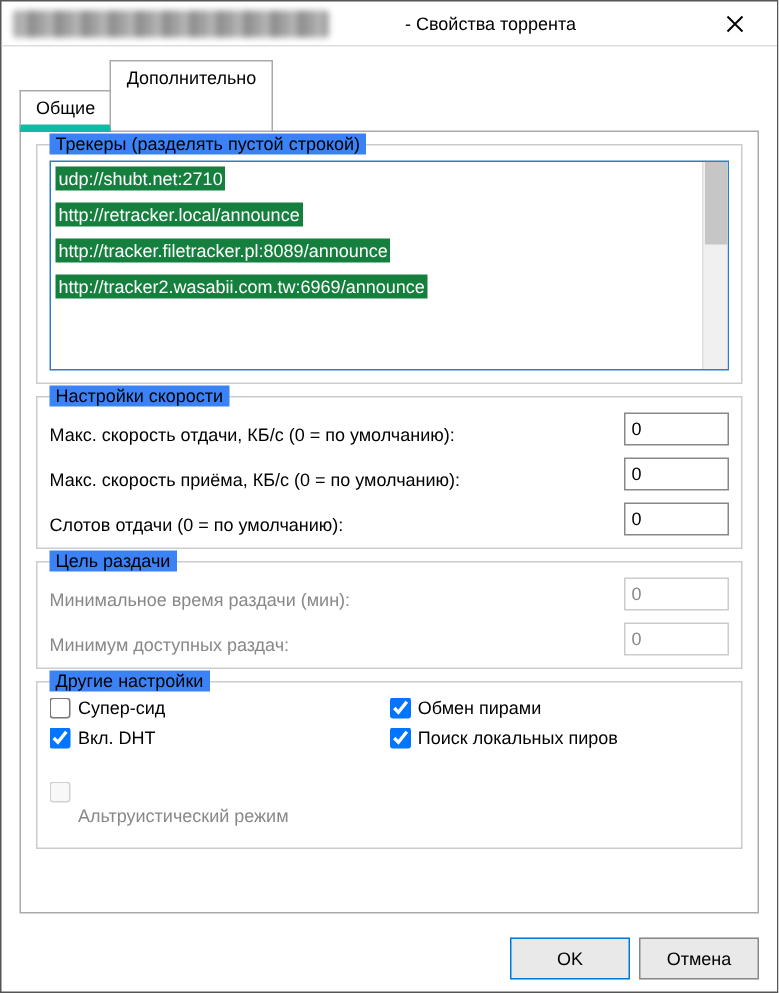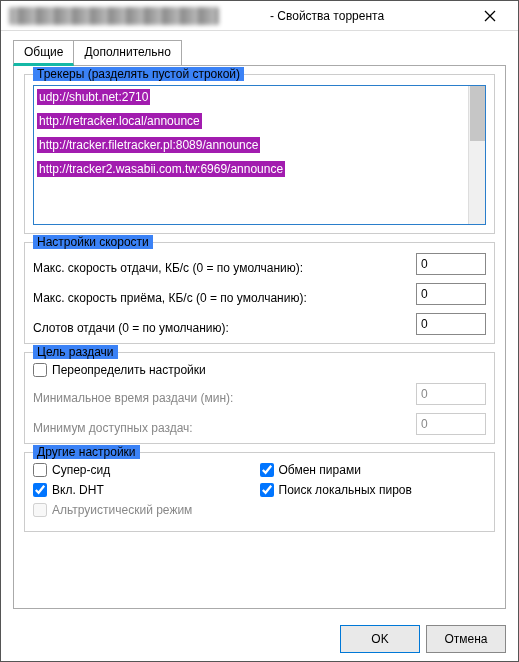--- a/index.html
+++ b/index.html
@@ -51,21 +51,21 @@
 .tab {
   padding: 4px 10px;
   border: 1px solid #aaa;
   background: #fff;
   font-size: 12px;
   cursor: pointer;
   position: relative;
   top: 1px;
   margin-right: -1px;
 }
-.tab.active { border-bottom: 3px solid #14b8a6; z-index: 2; }
+.tab.active { border-bottom: 5px solid #14b8a6; z-index: 2; margin-top: 20px; }
 .tab-panel {
   border: 1px solid #aaa;
   padding: 8px 10px 10px 10px;
   flex: 1;
   display: flex;
   flex-direction: column;
 }
 .group {
   border: 1px solid #ccc;
   padding: 10px 8px 8px 8px;
@@ -86,21 +86,21 @@
   display: flex;
   background: #fff;
 }
 .trackers-inner {
   flex: 1;
   padding: 3px;
   overflow: hidden;
 }
 .tracker-line {
   display: inline-block;
-  background: #a21caf;
+  background: #15803d;
   color: #fff;
   padding: 1px 2px;
   font-size: 12px;
   margin-bottom: 8px;
 }
 .trackers-scroll {
   width: 17px;
   background: #f0f0f0;
   border-left: 1px solid #ddd;
   position: relative;
@@ -136,21 +136,21 @@
 .check-row {
   display: flex;
   align-items: center;
   margin-bottom: 6px;
 }
 .check-row input[type="checkbox"] {
   width: 14px; height: 14px;
   margin-right: 5px;
 }
 .check-label { font-size: 12px; }
-.check-label.disabled { color: #888; }
+.check-label.disabled { color: #888; margin-top: 32px; }
 .checks-2col { display: flex; }
 .checks-col { flex: 1; }
 .footer {
   display: flex;
   justify-content: flex-end;
   gap: 6px;
   padding: 8px 12px;
 }
 .btn {
   width: 80px;
@@ -210,24 +210,20 @@
           <input class="row-input" value="0" style="">
         </div>
         <div class="row">
           <span class="row-label">Слотов отдачи (0 = по умолчанию):</span>
           <input class="row-input" value="0" style="">
         </div>
       </div>
 
       <div class="group">
         <span class="group-title">Цель раздачи</span>
-        <div class="check-row">
-          <input type="checkbox" style="">
-          <span class="check-label">Переопределить настройки</span>
-        </div>
         <div class="row">
           <span class="row-label disabled-text">Минимальное время раздачи (мин):</span>
           <input class="row-input" disabled="" value="0" style="">
         </div>
         <div class="row">
           <span class="row-label disabled-text">Минимум доступных раздач:</span>
           <input class="row-input" disabled="" value="0" style="">
         </div>
       </div>
 

